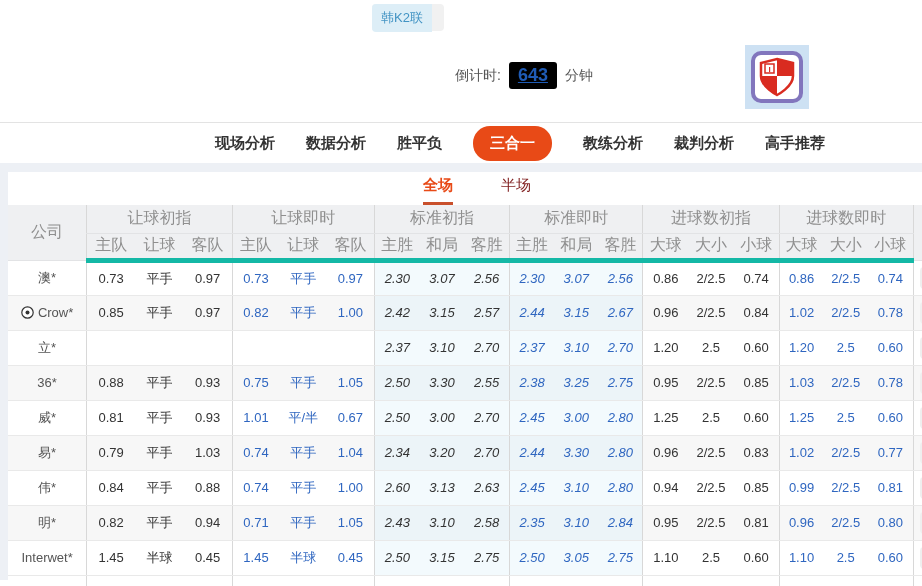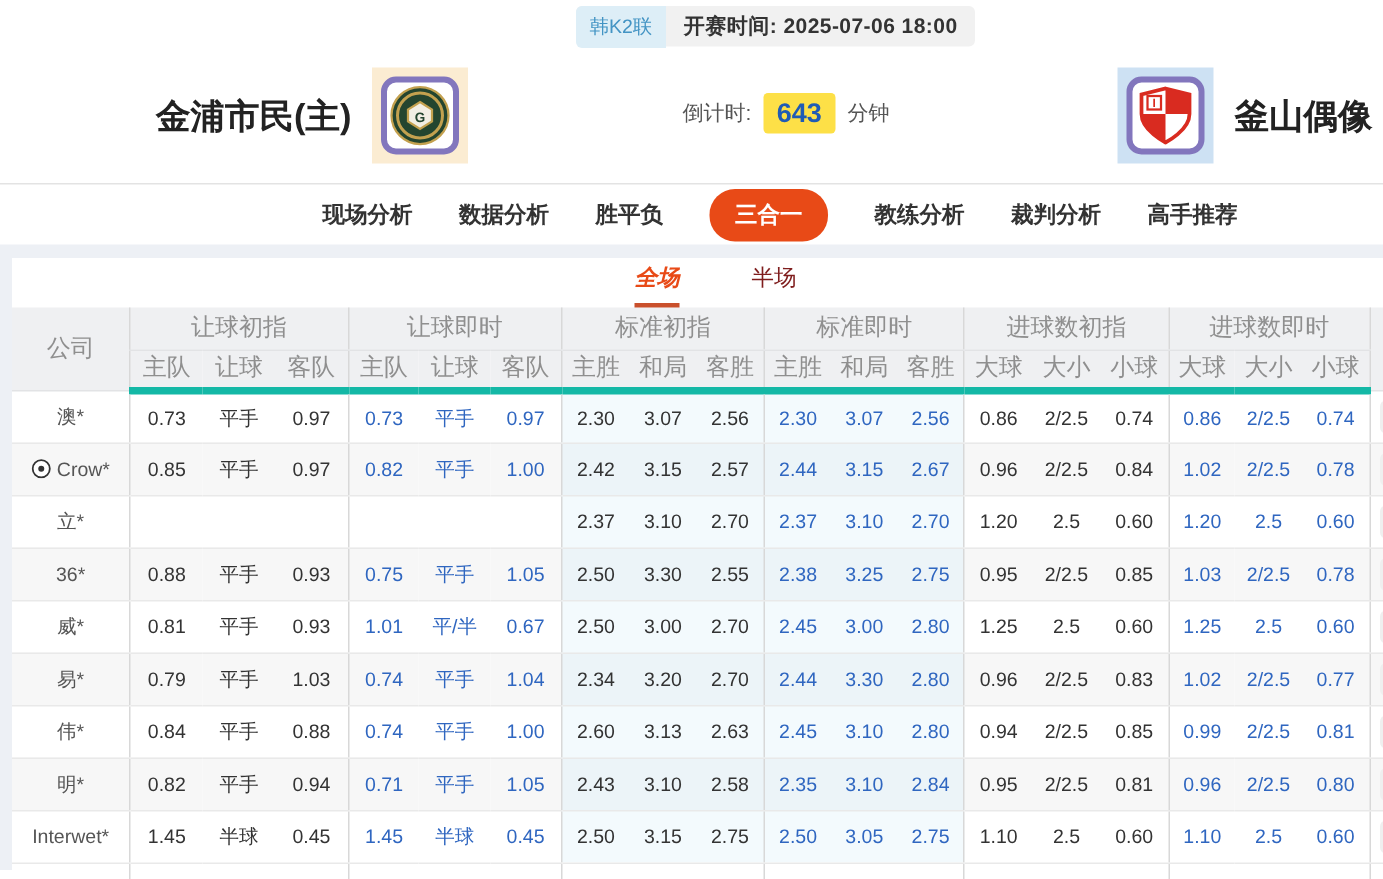--- a/index.html
+++ b/index.html
@@ -1,113 +1,97 @@
 <!DOCTYPE html>
 <html><head>
 <meta charset="utf-8">
 <style>
   * { margin:0; padding:0; box-sizing:border-box; }
   html,body { width:922px; height:586px; overflow:hidden; background:#fff;
     font-family:"Liberation Sans","DejaVu Sans",sans-serif; color:#333; }
 
   
   .top-section { position:relative; height:122px; background:#fff; }
-  .top-bar { position:absolute; left:384px; top:4px; height:27px; display:flex; align-items:center;
+  .top-bar { position:absolute; left:372px; top:4px; height:27px; display:flex; align-items:center;
     background:#f1f1f1; border-radius:4px; padding:0 12px 0 0; }
   .league-badge { background:#ddeef7; color:#4394c4; font-size:13px; padding:5px 9px; border-radius:4px 0 0 4px; }
   .kickoff { font-size:14px; font-weight:bold; color:#333; margin-left:12px; letter-spacing:.3px; }
 
   .home-group { position:absolute; left:104px; top:45px; display:flex; align-items:center; gap:14px; }
   .away-group { position:absolute; left:745px; top:45px; display:flex; align-items:center; gap:14px; }
   .team-name { font-size:23px; font-weight:bold; color:#222; white-space:nowrap; }
   .logo-box { width:64px; height:64px; display:flex; align-items:center; justify-content:center; }
   .logo-box.home { background:#fbecd2; }
   .logo-box.away { background:#cde1f3; }
   .logo-inner { width:52px; height:52px; background:#fff; border:4px solid #8276bd; border-radius:10px;
     display:flex; align-items:center; justify-content:center; }
 
   .countdown { position:absolute; left:455px; top:62px; display:flex; align-items:center; gap:8px;justify-content:space-between; }
   .cd-label,.cd-unit { font-size:14px; color:#555; }
-  .cd-value { font-size:18px; font-weight:bold; color:#1f5bb5; background:#fde047; border-radius:3px; padding:3px 9px; }
+  .cd-value { font-size:18px; font-weight:bold; color:#1f5bb5; background:#000000; border-radius:3px; padding:3px 9px;text-decoration:underline; }
 
   
   .nav-bar { height:41px; border-top:1px solid #e3e3e3; background:#fff; display:flex; align-items:center;
     justify-content:center; gap:31px; padding-left:118px; }
   .nav-tab { font-size:15px; font-weight:600; color:#333; cursor:pointer; white-space:nowrap; }
   .nav-tab.active { background:#e84a17; color:#fff; border-radius:17px; padding:8px 17px; font-weight:600; }
 
   
   .content { height:417px; background:#edf0f5; padding:9px 0 0 8px; }
   .card { width:1000px; height:100%; background:#fff; }
 
   .sub-tabs { height:33px; display:flex; align-items:flex-end; justify-content:center; gap:48px;
     margin-left:-62px; }
   .sub-tab { font-size:15px; color:#7f1d1d; padding-bottom:7px; cursor:pointer; border-bottom:3px solid transparent; }
-  .sub-tab.active { color:#e84a17; font-weight:bold; border-bottom:3px solid #c9502c;font-style:italic; }
+  .sub-tab.active { color:#e84a17; font-weight:bold; border-bottom:3px solid #c9502c; }
 
   
   table { border-collapse:collapse; table-layout:fixed; width:966px; }
   th { background:#eff0f2; color:#8f8f8f; font-weight:normal; font-size:16px; }
   thead tr:first-child th { height:28px; border-bottom:1px solid #e2e3e5; }
   thead tr:last-child th { height:27px; }
   thead th { border-bottom:5px solid #14b8a6; }
   td { height:35px; text-align:center; font-size:13px; color:#333; border-bottom:1px solid #e9e9e9; background:#fff; }
   td.company { color:#555; }
   .group-start { border-left:1px solid #d8d8d8; }
-  td.std { background:#f3fafd; }
+  td.std { background:#f3fafd;font-style:italic; }
   tr.even td { background:#f7f7f7; }
   tr.even td.std { background:#ecf4f8; }
   td.live { color:#2f66c0; }
   .ball-icon { display:inline-block; vertical-align:-2px; margin-right:4px; }
   .detail-pill { width:42px; height:22px; background:#efefef; border-radius:4px; margin-left:6px;
     display:flex; align-items:center; padding-left:5px; gap:3px; }
 </style>
 </head>
 <body>
 
 <div class="top-section">
   <div class="top-bar">
     <span class="league-badge">韩K2联</span>
-    <span class="kickoff">开赛时间: 2025-07-06 18:00</span>
   </div>
 
-  <div class="home-group">
-    <span class="team-name">金浦市民(主)</span>
-    <div class="logo-box home">
-      <div class="logo-inner">
-        <svg width="42" height="42" viewBox="0 0 42 42">
-          <circle cx="21" cy="21" r="19" fill="#24452f"></circle>
-          <circle cx="21" cy="21" r="15" fill="none" stroke="#c3a14f" stroke-width="2"></circle>
-          <circle cx="21" cy="21" r="19" fill="none" stroke="#c3a14f" stroke-width="1.5"></circle>
-          <path d="M21 12 l8 5 v8 l-8 5 l-8 -5 v-8 z" fill="#f2efe4" stroke="#c3a14f" stroke-width="1.5"></path>
-          <text x="21" y="25" font-size="9" text-anchor="middle" fill="#24452f" font-weight="bold">G</text>
-        </svg>
-      </div>
-    </div>
-  </div>
 
   <div class="countdown">
     <span class="cd-label">倒计时:</span>
     <span class="cd-value">643</span>
     <span class="cd-unit">分钟</span>
   </div>
 
   <div class="away-group">
     <div class="logo-box away">
       <div class="logo-inner">
         <svg width="38" height="40" viewBox="0 0 38 40">
           <path d="M19 2 L35 6 V19 C35 30 19 38 19 38 C19 38 3 30 3 19 V6 Z" fill="#fff" stroke="#d92b20" stroke-width="2.5"></path>
           <path d="M19 2 L35 6 V19 H19 Z" fill="#d92b20"></path>
           <path d="M19 19 H3 C4 29 19 38 19 38 Z" fill="#d92b20"></path>
           <rect x="7" y="7" width="9" height="9" fill="#fff" stroke="#d92b20" stroke-width="1.5"></rect>
           <text x="11.5" y="14.5" font-size="8" text-anchor="middle" fill="#d92b20" font-weight="bold">I</text>
         </svg>
       </div>
     </div>
-    <span class="team-name">釜山偶像</span>
   </div>
 </div>
 
 <div class="nav-bar">
     <div class="nav-tab">现场分析</div>
     <div class="nav-tab">数据分析</div>
     <div class="nav-tab">胜平负</div>
     <div class="nav-tab active">三合一</div>
     <div class="nav-tab">教练分析</div>
     <div class="nav-tab">裁判分析</div>

